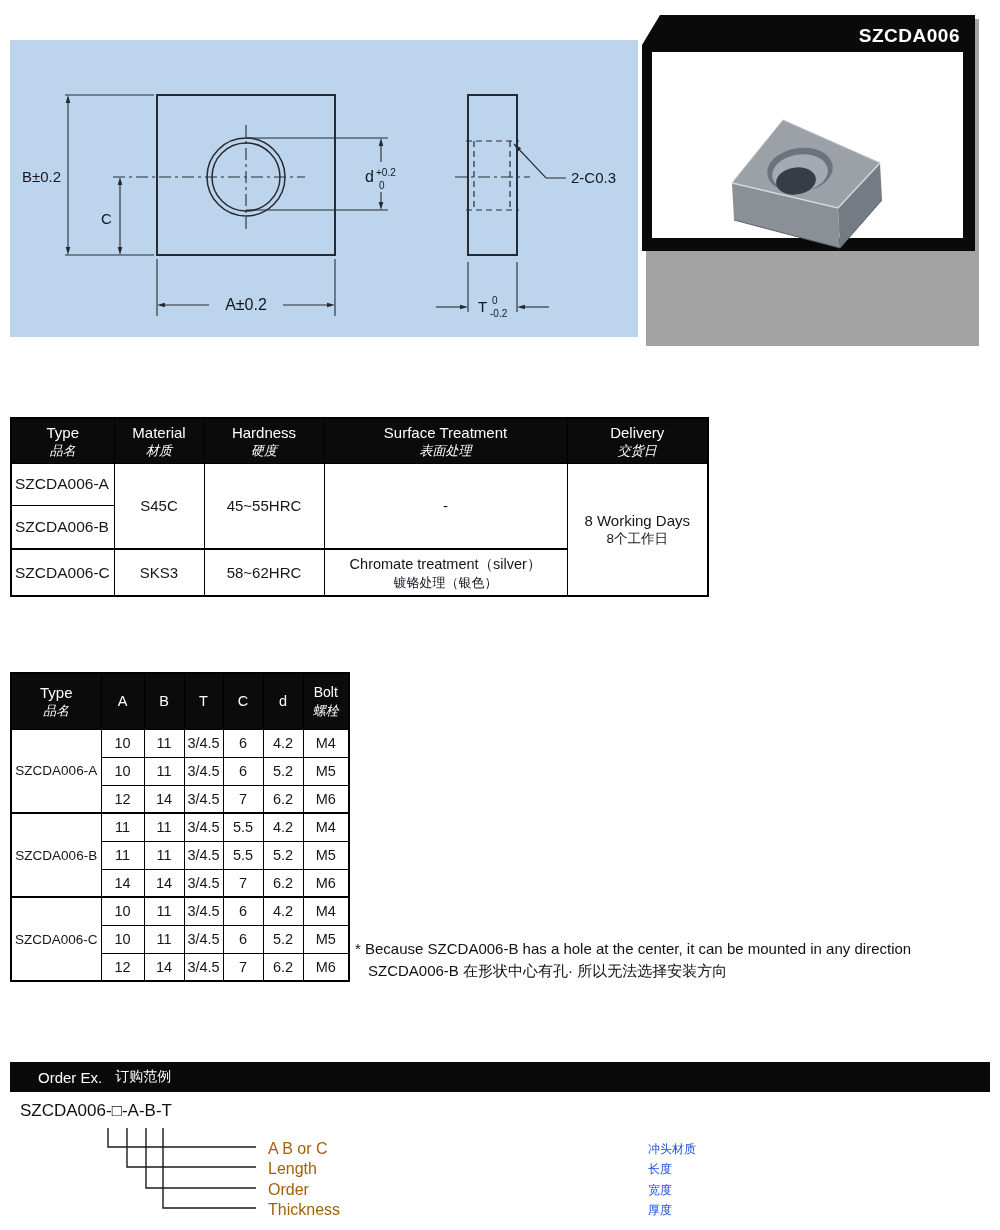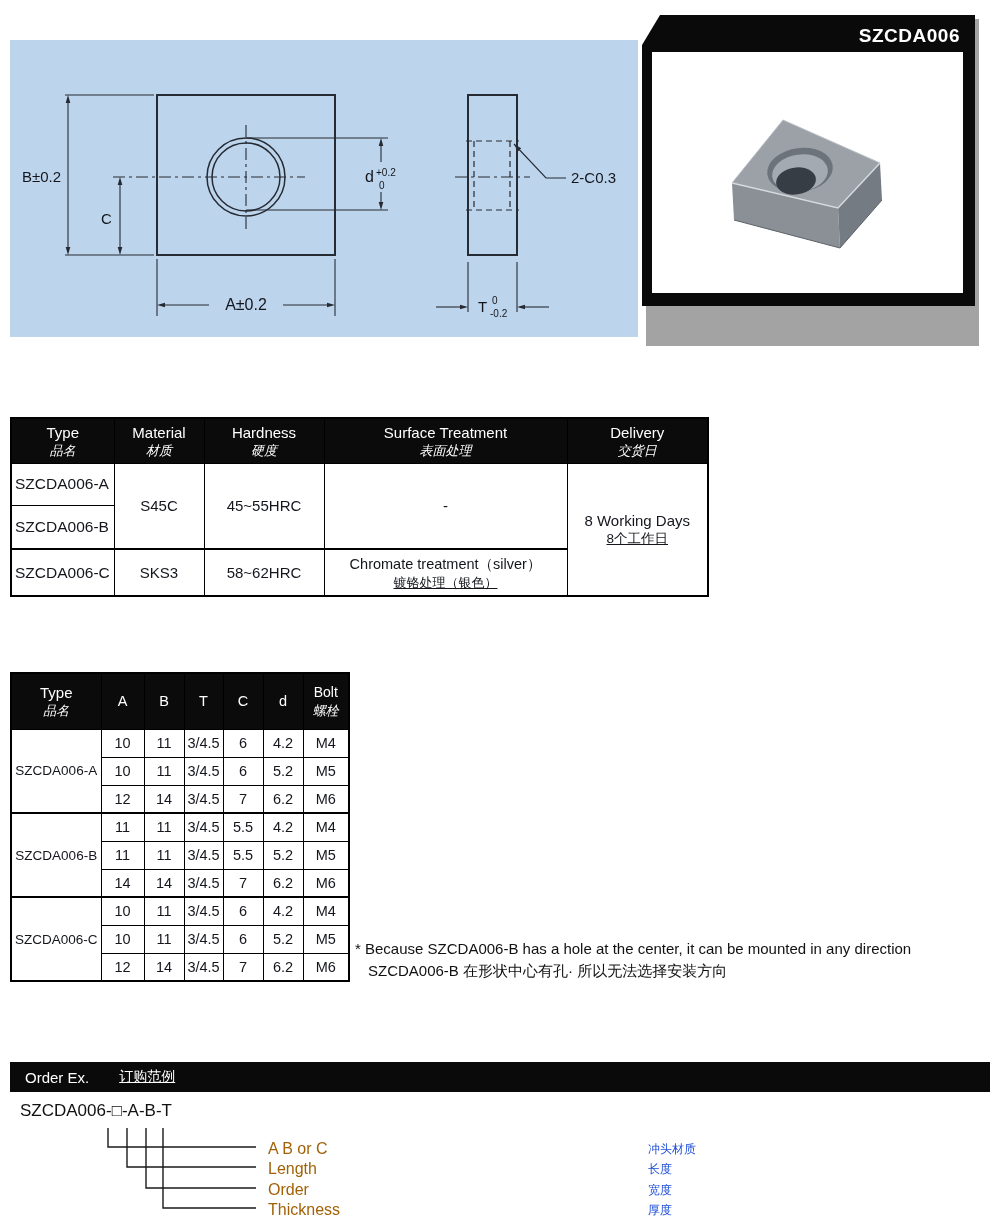--- a/index.html
+++ b/index.html
@@ -5,52 +5,52 @@
   html,body{margin:0;padding:0;background:#fff;}
   #page{position:relative;width:1000px;height:1230px;background:#fff;overflow:hidden;
         font-family:"Liberation Sans", sans-serif;color:#14161c;}
 
   
   #drawing-panel{position:absolute;left:10px;top:40px;width:628px;height:297px;background:#bdd5ec;}
 
   
   #product-box-shadow{position:absolute;left:646px;top:19px;width:333px;height:327px;background:#a3a3a3;
     clip-path:polygon(18px 0,100% 0,100% 100%,0 100%,0 30px);}
-  #product-box{position:absolute;left:642px;top:15px;width:333px;height:291px;background:#0a0a0a;
+  #product-box{position:absolute;left:642px;top:15px;width:333px;height:236px;background:#0a0a0a;
     clip-path:polygon(18px 0,100% 0,100% 100%,0 100%,0 30px);}
   #product-box .title{position:absolute;top:10px;right:15px;color:#fff;font-size:19px;font-weight:bold;letter-spacing:.5px;}
   #product-box .photo-area{position:absolute;left:10px;top:37px;right:12px;bottom:13px;background:#fff;}
 
   
   table{border-collapse:collapse;table-layout:fixed;padding-left:10px;}
   td{border:1px solid #000;text-align:center;vertical-align:middle;padding:0;overflow:hidden;}
   .blackhead td{background:#0b0b0b;color:#fff;border:1px solid #000;}
   .h-en{font-size:15px;line-height:19px;}
   .h-zh{font-size:13px;line-height:17px;font-style:italic;}
   #spec-table{position:absolute;left:10px;top:417px;width:697px;border:2px solid #000;}
   #spec-table .type-cell{text-align:left;padding-left:3px;font-size:15.5px;}
   #spec-table td{font-size:15px;}
   #spec-table .two-line .l1{font-size:14.5px;line-height:19px;}
-  #spec-table .two-line .l2{font-size:13px;line-height:17px;text-decoration:underline;}
+  #spec-table .two-line .l2{font-size:13px;line-height:17px;}
   #spec-table tr.sep td{border-top:2px solid #000;}
 
   #dim-table{position:absolute;left:10px;top:672px;width:338px;border:2px solid #000;}
   #dim-table td{font-size:14.5px;}
   #dim-table .type-cell{font-size:13.5px;}
   #dim-table tr.gsep td{border-top:2px solid #000;}
 
   
   #note{position:absolute;left:355px;top:938px;font-size:15px;line-height:22px;color:#111;}
   #note .n2{padding-left:13px;}
 
   
   #order-bar{position:absolute;left:10px;top:1062px;width:980px;height:30px;background:#0a0a0a;color:#fff;
     display:flex;align-items:center;padding:0;box-sizing:border-box;}
-  #order-bar .en{font-size:15px;margin-left:15px;text-align:right;}
-  #order-bar .zh{font-size:14px;margin-left:30px;text-decoration:underline;}
+  #order-bar .en{font-size:15px;margin-left:28px;text-align:right;}
+  #order-bar .zh{font-size:14px;margin-left:13px;}
   #order-code{position:absolute;left:10px;top:1101px;font-size:17px;color:#111;margin-left:10px;}
   .order-en{position:absolute;left:268px;font-size:16px;color:#a16207;line-height:20px;}
   .order-zh{position:absolute;left:648px;font-size:12px;color:#1d4ed8;line-height:20px;}
   #connector-svg{position:absolute;left:0;top:1124px;}
 
   svg text{font-family:"Liberation Sans", sans-serif;}
 </style>
 </head>
 <body>
 

